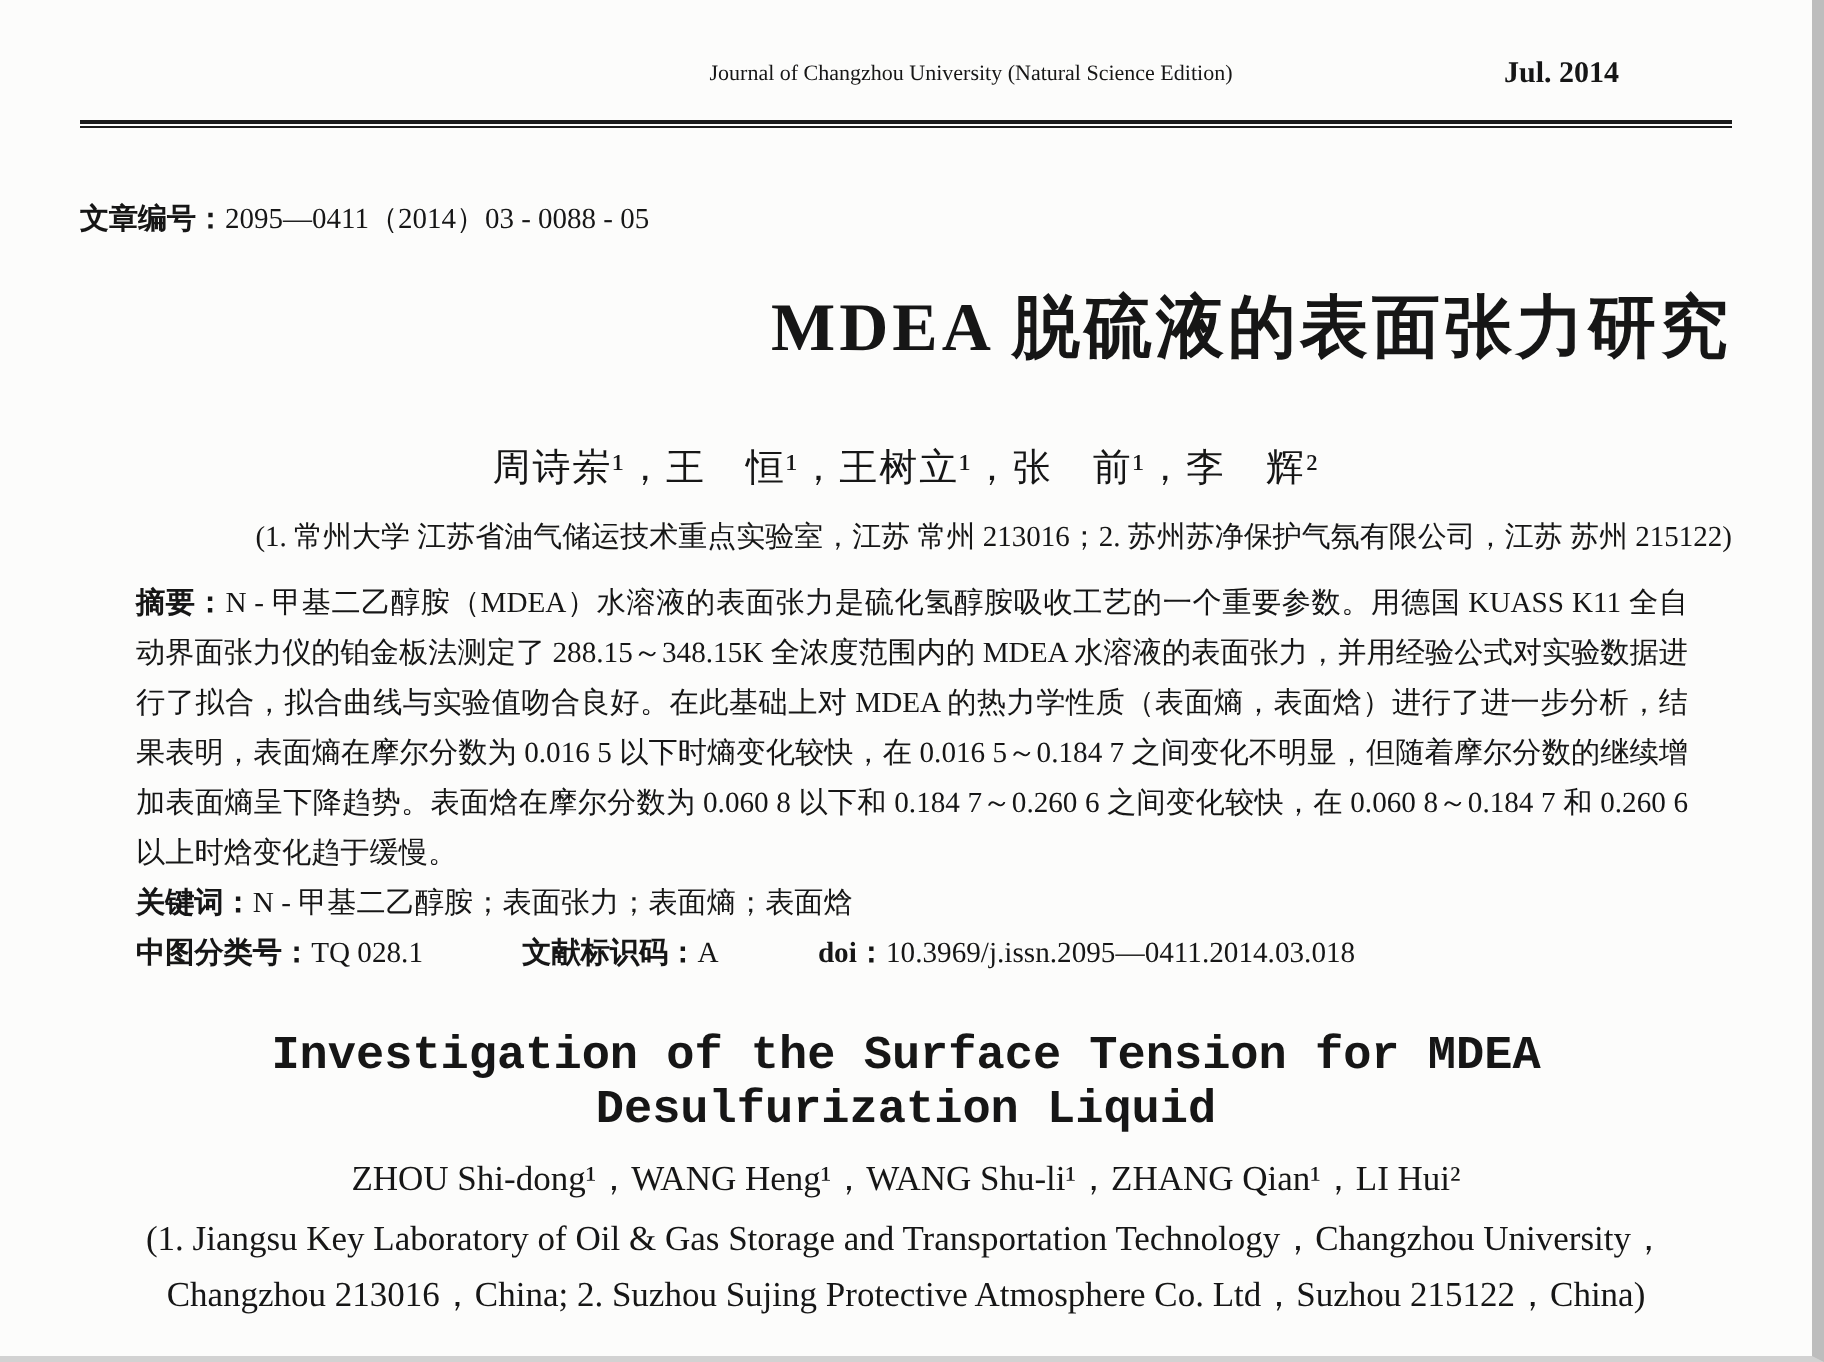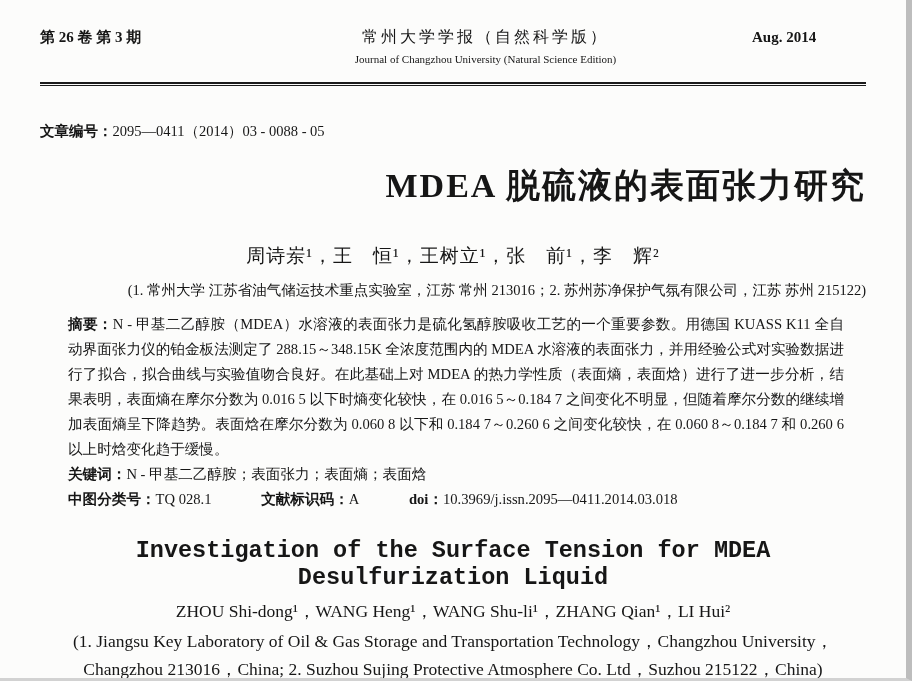--- a/index.html
+++ b/index.html
@@ -70,28 +70,26 @@
   .affil-en   { margin: 4px auto 0 auto; max-width: 872px; text-align: center; font-size: 17.5px; line-height: 28px; }
 </style>
 </head>
 <body>
 
 <div class="page">
   <div class="inner">
 
     <div class="jheader">
       <div class="jh-left">
-        <div class="l1">第 26 卷 第 3 期</div>
       </div>
       <div class="jh-center">
-        <div class="cn">常州大学学报（自然科学版）</div>
         <div class="en">Journal of Changzhou University (Natural Science Edition)</div>
       </div>
       <div class="jh-right">
-        <div class="r2">Aug. 2014</div>
+        <div class="r2">Jul. 2014</div>
       </div>
     </div>
 
     <div class="double-rule"></div>
 
     <div class="article-no">
       <span class="lbl">文章编号：</span><span>2095—0411（2014）03 - 0088 - 05</span>
     </div>
 
     <h1 class="title-cn">MDEA 脱硫液的表面张力研究</h1>

